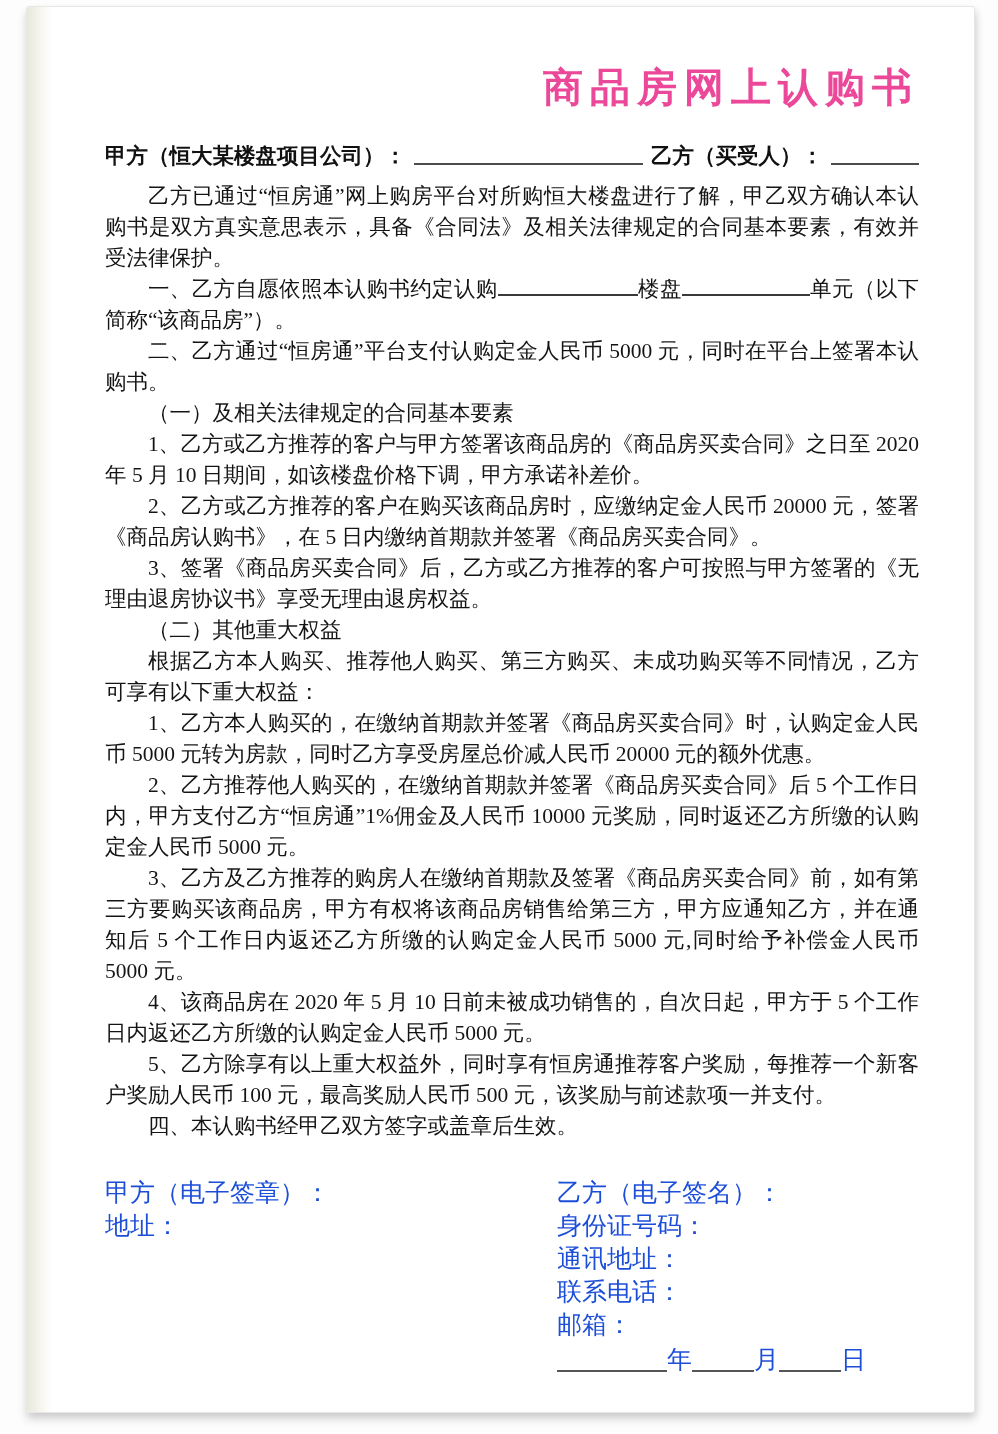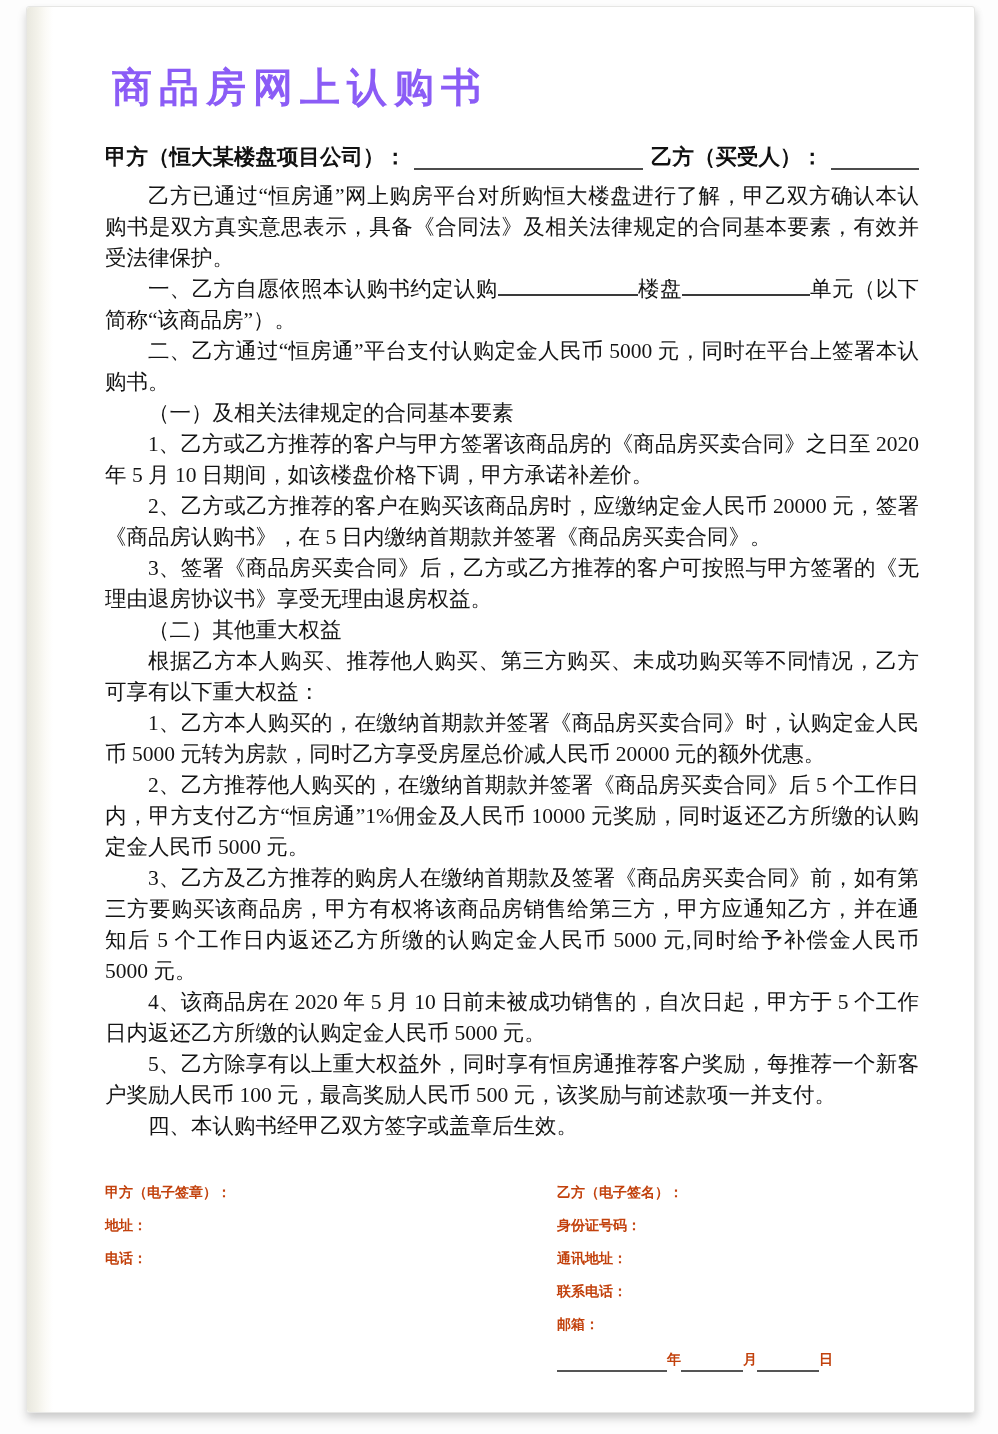--- a/index.html
+++ b/index.html
@@ -36,29 +36,28 @@
   }
 
   .title {
     margin: 0 0 30px 0;
     font-family: "Liberation Sans", sans-serif;
     font-weight: 700;
     font-size: 40px;
     line-height: 48px;
     letter-spacing: 7px;
     text-indent: 7px;
-    text-align: left;
-    color: #8b5cf6;
+    text-align: right;
+    color: #ec4899;
     white-space: nowrap;
   }
 
   .party-line {
     display: flex;
-    align-items: flex-end;
-    font-family: Liberation Sans, sans-serif;
+    font-family: Liberation Mono, monospace;
     font-weight: 700;
     font-size: 21.5px;
     line-height: 32px;
     color: #111;
     margin-bottom: 8px;
     white-space: nowrap;
   }
   .party-line .blank {
     border-bottom: 2.5px solid #4c4c4c;
     height: 24px;
@@ -81,23 +80,23 @@
     height: 2px;
     vertical-align: baseline;
   }
   .iblank.w140 { width: 140px; }
   .iblank.w128 { width: 128px; }
 
   .sig {
     display: flex;
     margin-top: 34px;
     font-family: "Liberation Sans", sans-serif;
-    font-weight: 700;
-    font-size: 14px;
-    color: #c2410c;
+    font-weight: 400;
+    font-size: 25px;
+    color: #1d4ed8;
   }
   .sig-col { line-height: 33px; }
   .sig-col.a { width: 452px; }
   .sig-col.b { flex: 1; }
   .sig-row { white-space: nowrap; }
 
   .date-line {
     display: flex;
     align-items: flex-end;
     white-space: nowrap;
@@ -144,21 +143,20 @@
         <p>3、乙方及乙方推荐的购房人在缴纳首期款及签署《商品房买卖合同》前，如有第三方要购买该商品房，甲方有权将该商品房销售给第三方，甲方应通知乙方，并在通知后 5 个工作日内返还乙方所缴的认购定金人民币 5000 元,同时给予补偿金人民币 5000 元。</p>
         <p>4、该商品房在 2020 年 5 月 10 日前未被成功销售的，自次日起，甲方于 5 个工作日内返还乙方所缴的认购定金人民币 5000 元。</p>
         <p>5、乙方除享有以上重大权益外，同时享有恒房通推荐客户奖励，每推荐一个新客户奖励人民币 100 元，最高奖励人民币 500 元，该奖励与前述款项一并支付。</p>
         <p>四、本认购书经甲乙双方签字或盖章后生效。</p>
       </div>
 
       <div class="sig">
         <div class="sig-col a">
           <div class="sig-row">甲方（电子签章）：</div>
           <div class="sig-row">地址：</div>
-          <div class="sig-row">电话：</div>
         </div>
         <div class="sig-col b">
           <div class="sig-row">乙方（电子签名）：</div>
           <div class="sig-row">身份证号码：</div>
           <div class="sig-row">通讯地址：</div>
           <div class="sig-row">联系电话：</div>
           <div class="sig-row">邮箱：</div>
           <div class="date-line">
             <span class="dblank w110"></span>
             <span>年</span>

